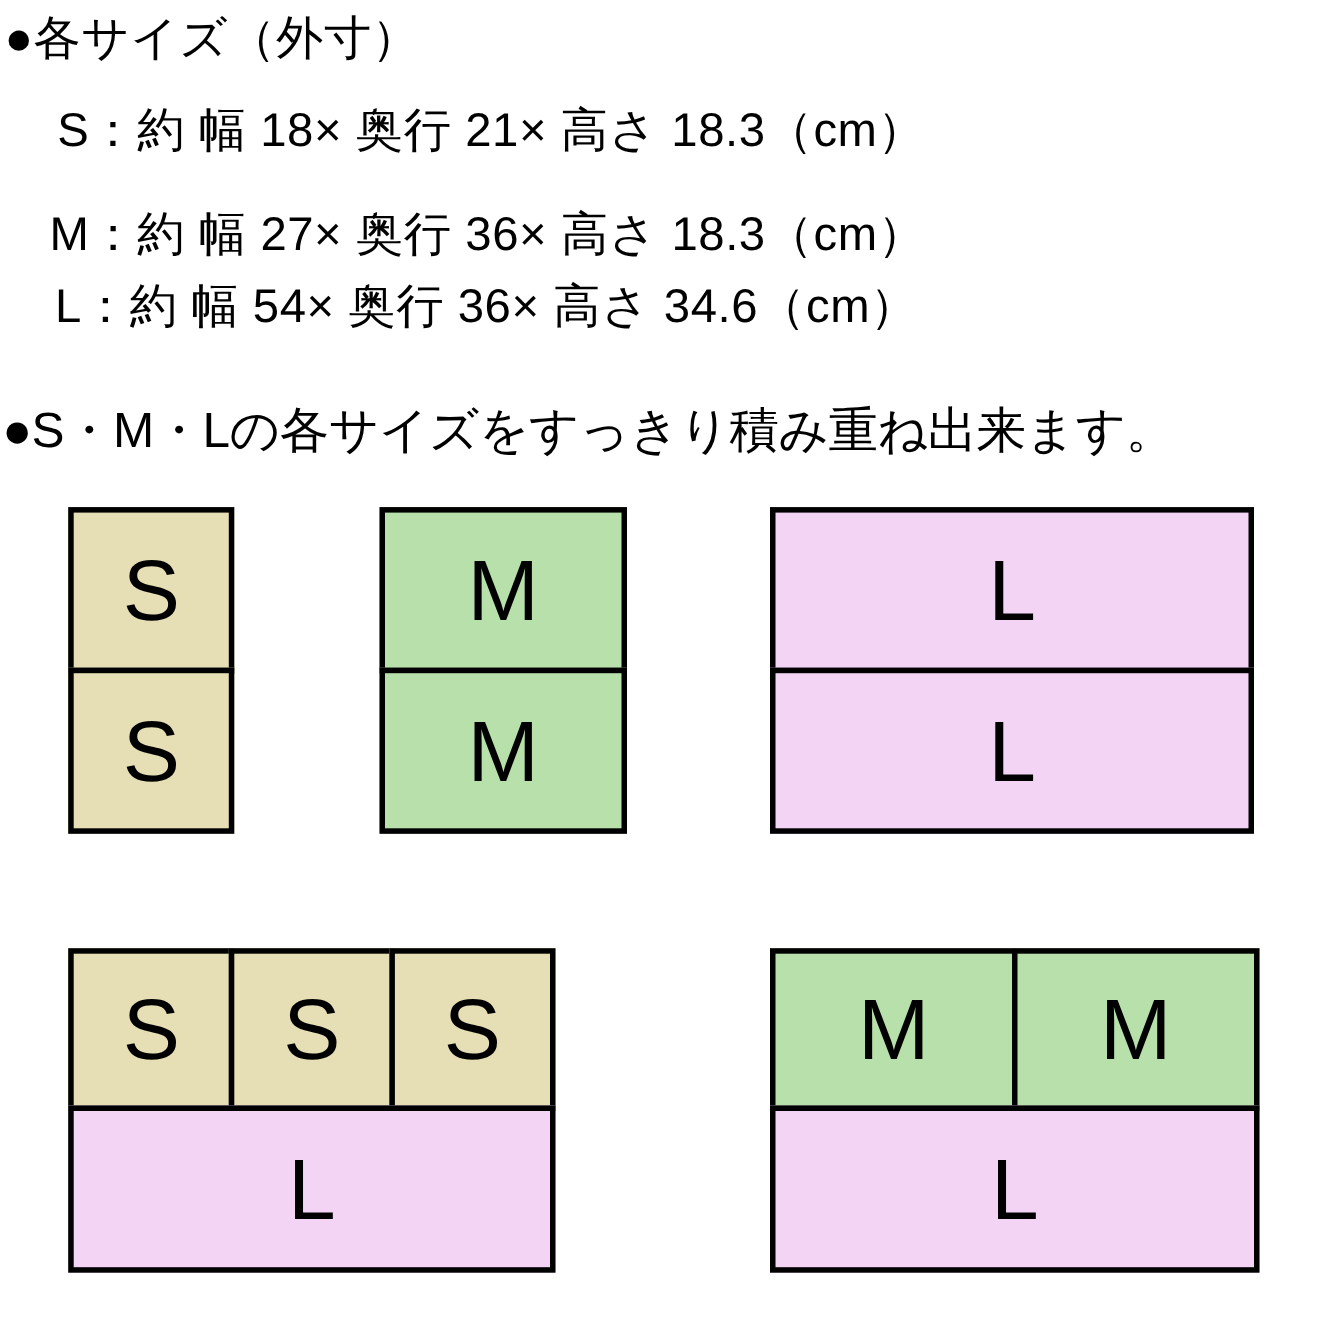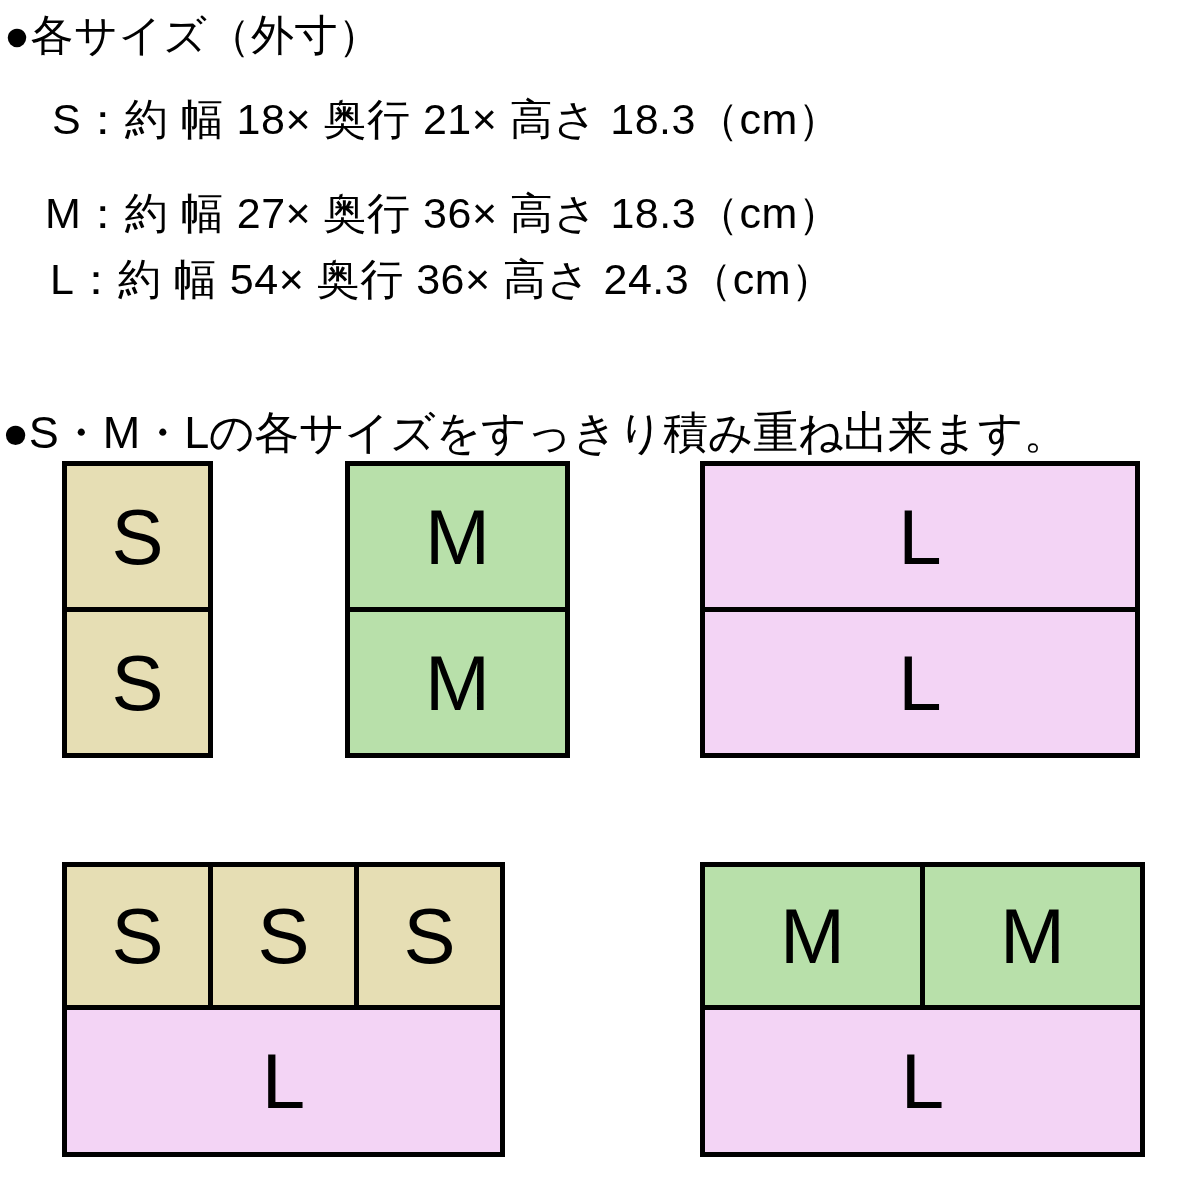--- a/index.html
+++ b/index.html
@@ -49,21 +49,20 @@
     position: absolute;
     left: 50px;
     top: 258px;
   }
   .line-stack {
     position: absolute;
     left: 2px;
     top: 368px;
     font-size: 45px;
     letter-spacing: -0.5px;
-    margin-top: 42px;
   }
 
   
   .diagram {
     position: absolute;
     left: 0;
     top: 0;
     width: 1200px;
     height: 1200px;
   }
@@ -118,21 +117,21 @@
 <body>
 
 <div class="spec-text">
 
   <div class="bullet-line line-heading">●各サイズ（外寸）</div>
 
   <div class="bullet-line line-s">S：約 幅 18× 奥行 21× 高さ 18.3（cm）</div>
 
   <div class="bullet-line line-m">M：約 幅 27× 奥行 36× 高さ 18.3（cm）</div>
 
-  <div class="bullet-line line-l">L：約 幅 54× 奥行 36× 高さ 24.3（cm）</div>
+  <div class="bullet-line line-l">L：約 幅 54× 奥行 36× 高さ 34.6（cm）</div>
 
   <div class="bullet-line line-stack">●S・M・Lの各サイズをすっきり積み重ね出来ます。</div>
 
 </div>
 
 <div class="diagram">
 
   <div class="group stack" id="group-s-stack">
     <div class="cell sz-s">S</div>
     <div class="cell sz-s">S</div>

